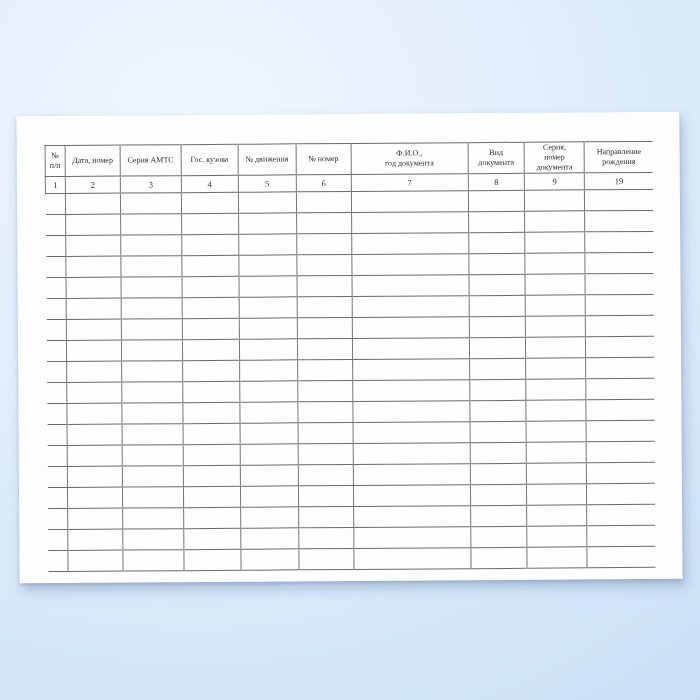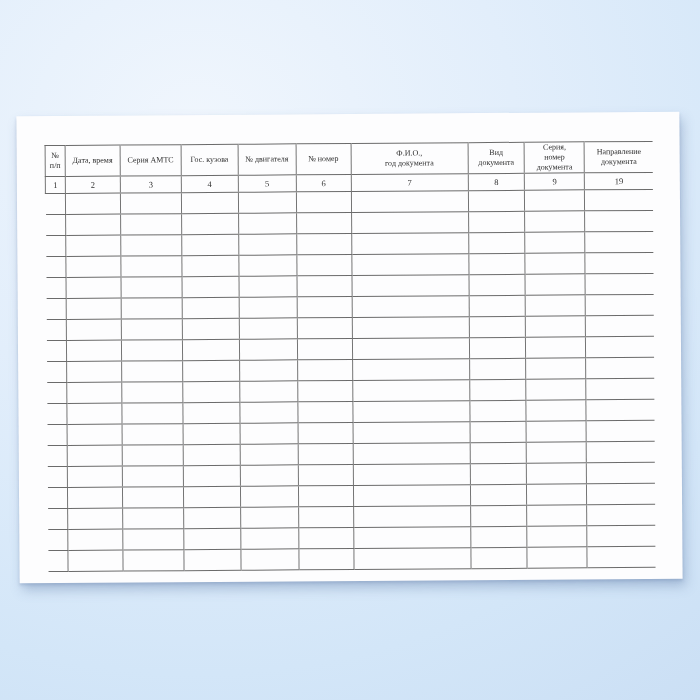--- a/index.html
+++ b/index.html
@@ -54,34 +54,34 @@
       <col style="width:9.0%">
       <col style="width:19.3%">
       <col style="width:9.3%">
       <col style="width:9.9%">
       <col style="width:11.2%">
     </colgroup>
     <tbody>
       <tr class="header-row">
         <td>№
 п/п</td>
-        <td>Дата, время</td>
+        <td>Дата, номер</td>
         <td>Серия АМТС</td>
         <td>Гос. кузова</td>
-        <td>№ двигателя</td>
+        <td>№ движения</td>
         <td>№ номер</td>
         <td>Ф.И.О.,
 год документа</td>
         <td>Вид
 документа</td>
         <td>Серия,
 номер
 документа</td>
         <td>Направление
-документа</td>
+рождения</td>
       </tr>
       <tr class="number-row">
         <td>1</td>
         <td>2</td>
         <td>3</td>
         <td>4</td>
         <td>5</td>
         <td>6</td>
         <td>7</td>
         <td>8</td>

